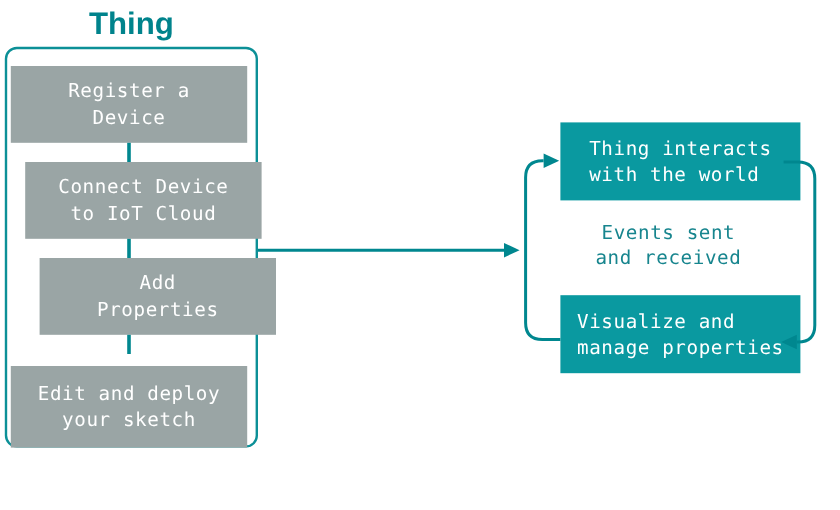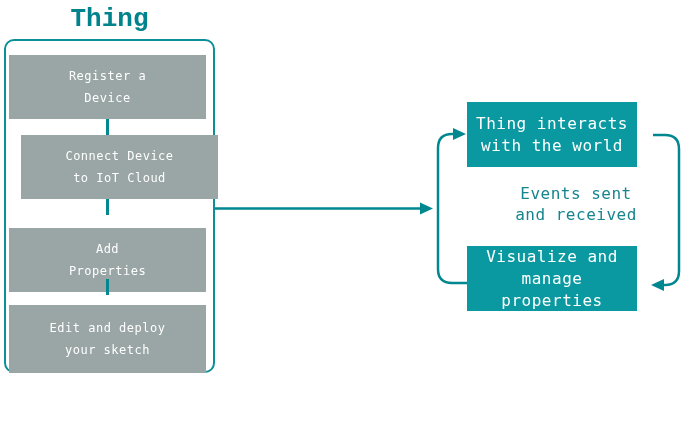--- a/index.html
+++ b/index.html
@@ -8,71 +8,71 @@
     width: 700px;
     height: 425px;
     background: #ffffff;
     overflow: hidden;
     font-family: "DejaVu Sans Mono", monospace;
   }
   .flow-title {
     position: absolute;
     left: 4px; top: 4px; width: 211px;
     text-align: center;
-    font-family: Liberation Mono, monospace;
+    font-family: Liberation Sans, sans-serif;
     font-weight: 700;
     font-size: 26px;
     color: #00838C;
   }
   .frame {
     position: absolute;
     left: 4px; top: 39px;
     width: 211px; height: 334px;
     box-sizing: border-box;
     border: 2px solid #0C9097;
     border-radius: 10px;
     background: transparent;
   }
   .step {
     position: absolute;
     left: 9px; width: 197px;
     background: #9AA5A5;
     color: #ffffff;
-    font-size: 12px;
+    font-size: 16px;
     line-height: 22px;
     letter-spacing: 0.5px;
     display: flex;
     align-items: center;
     justify-content: center;
     text-align: center;
     white-space: pre-line;
   }
   .step-1 { top: 55px;  height: 64px; }
   .step-2 { top: 135px; height: 64px; margin-left: 12px; }
-  .step-3 { top: 228px; height: 64px; }
+  .step-3 { top: 215px; height: 64px; margin-left: 24px; }
   .step-4 { top: 305px; height: 68px; }
   .cycle-box {
     position: absolute;
-    left: 467px; width: 170px; height: 65px;
+    left: 467px; width: 200px; height: 65px;
     background: #0A99A0;
     color: #ffffff;
     font-size: 16px;
     line-height: 22px;
     letter-spacing: 0.5px;
     display: flex;
     align-items: center;
     justify-content: center;
-    text-align: center;
+    text-align: left;
     white-space: pre-line;
   }
   .cycle-box-top { top: 102px; }
   .cycle-box-bottom { top: 246px; }
   .cycle-middle-text {
     position: absolute;
-    left: 483px; top: 183px; width: 186px;
+    left: 464px; top: 183px; width: 186px;
     color: #17858E;
     font-size: 16px;
     line-height: 21px;
     letter-spacing: 0.5px;
     text-align: center;
     white-space: pre-line;
   }
   .connector-layer {
     position: absolute;
     left: 0; top: 0;

